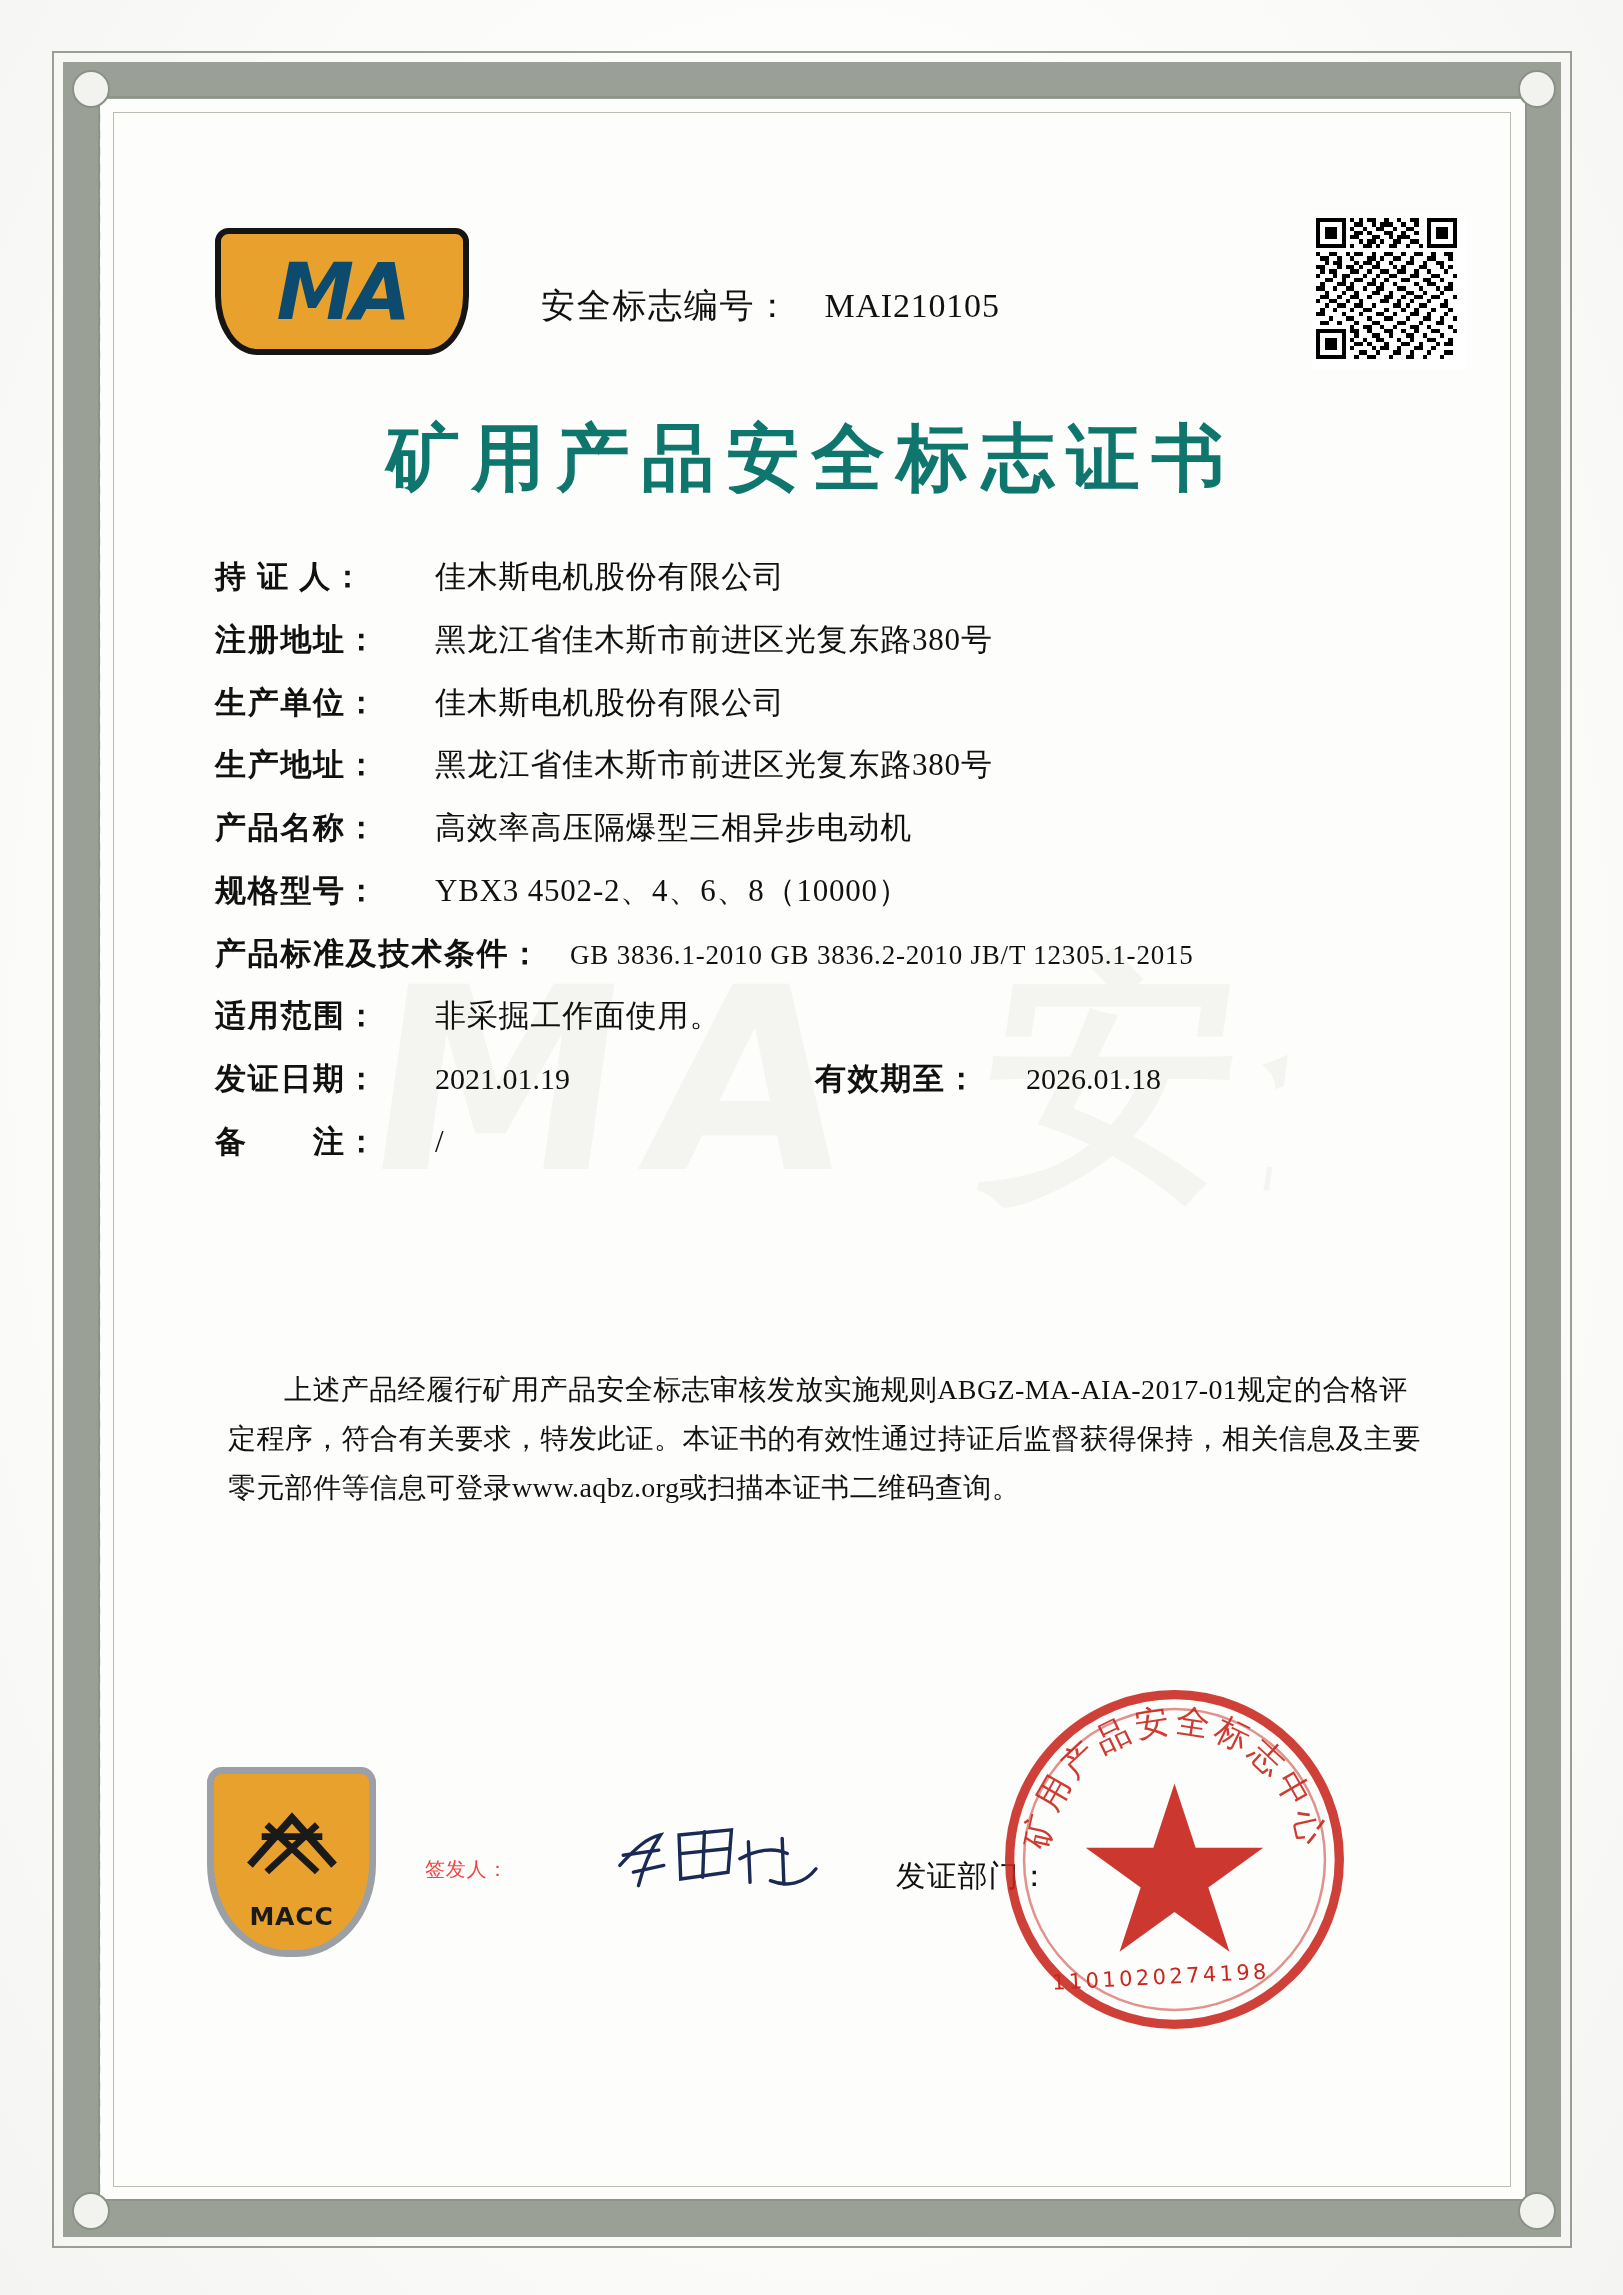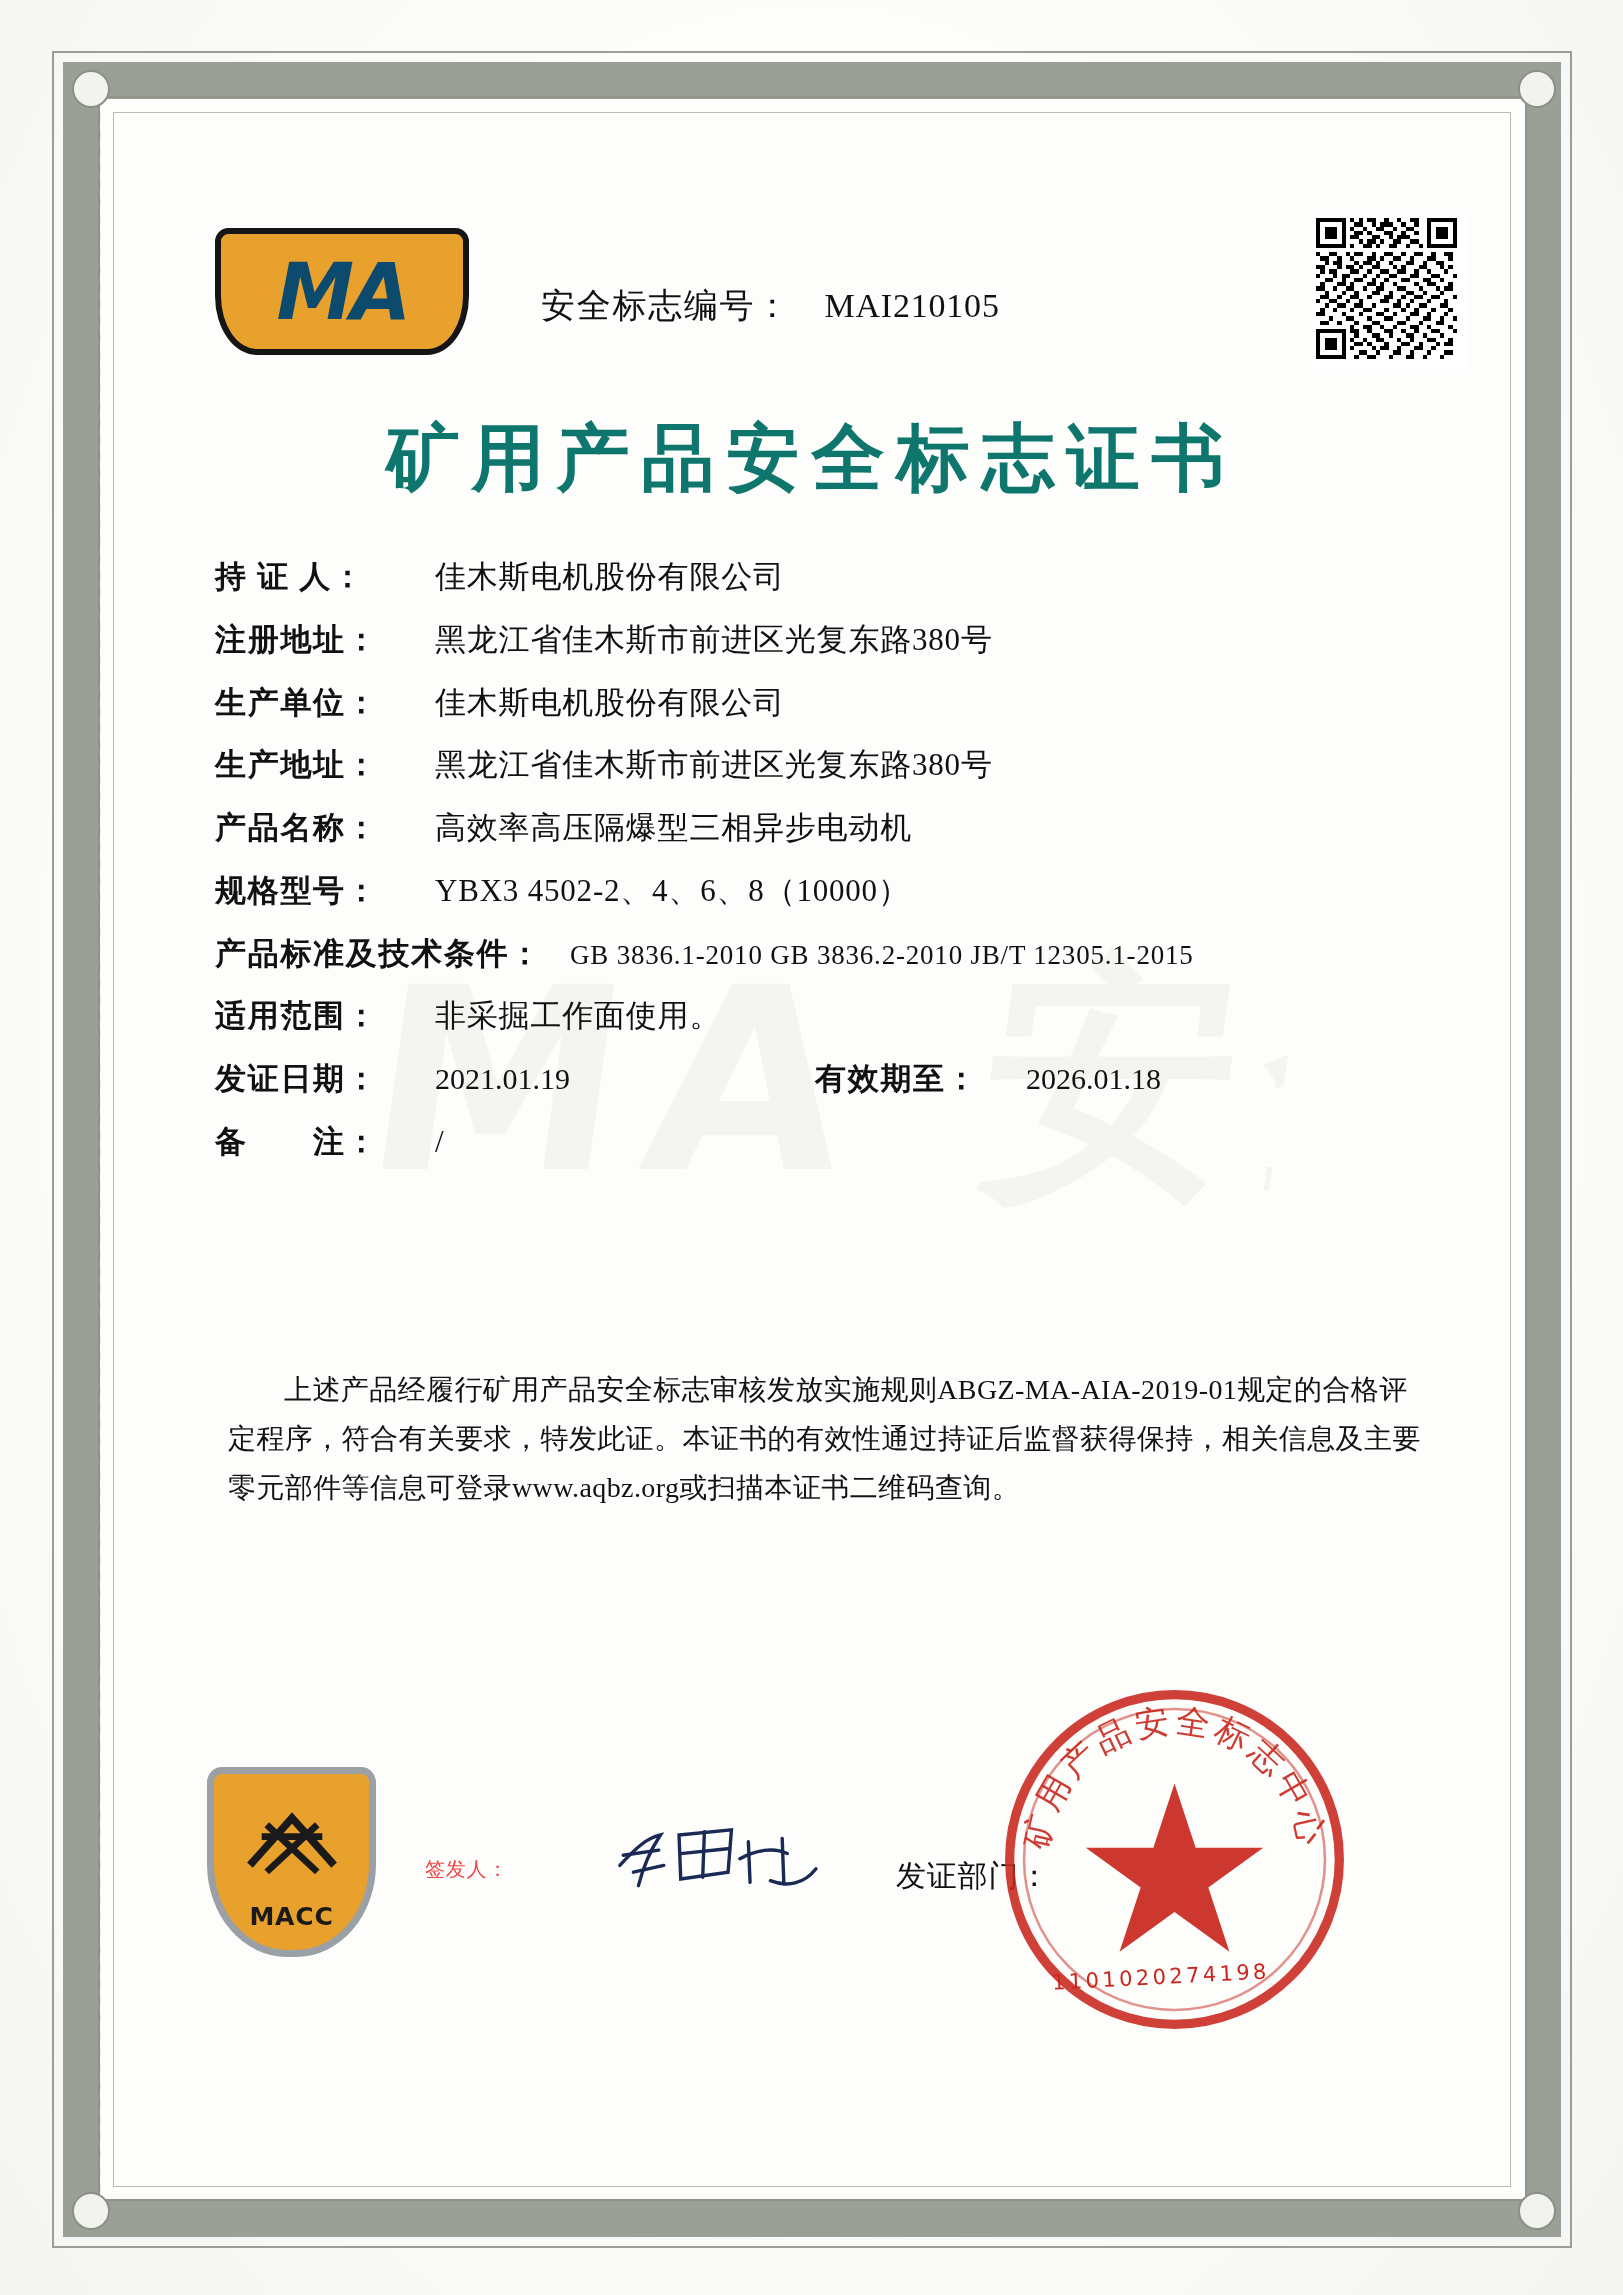--- a/index.html
+++ b/index.html
@@ -662,21 +662,21 @@
         <span class="val2 mono">2026.01.18</span>
       </div>
 
       <div class="row">
         <span class="lbl">备　　注：</span>
         <span class="val">/</span>
       </div>
 
     </div>
 
-    <div class="para">上述产品经履行矿用产品安全标志审核发放实施规则ABGZ-MA-AIA-2019-01规定的合格评定程序，符合有关要求，特发此证。本证书的有效性通过持证后监督获得保持，相关信息及主要零元部件等信息可登录www.aqbz.org或扫描本证书二维码查询。</div>
+    <div class="para">上述产品经履行矿用产品安全标志审核发放实施规则ABGZ-MA-AIA-2017-01规定的合格评定程序，符合有关要求，特发此证。本证书的有效性通过持证后监督获得保持，相关信息及主要零元部件等信息可登录www.aqbz.org或扫描本证书二维码查询。</div>
 
     <div class="macc-logo">
       <div class="macc-shield">
         <svg class="macc-pick" viewBox="0 0 120 85">
           <path d="M10 70 L60 14 L110 70" stroke="#1a1a1a" stroke-width="9" fill="none"></path>
           <path d="M24 36 L96 36" stroke="#1a1a1a" stroke-width="8"></path>
           <path d="M30 78 L90 22" stroke="#1a1a1a" stroke-width="8"></path>
           <path d="M90 78 L30 22" stroke="#1a1a1a" stroke-width="8"></path>
         </svg>
         <span class="macc-text">MACC</span>

